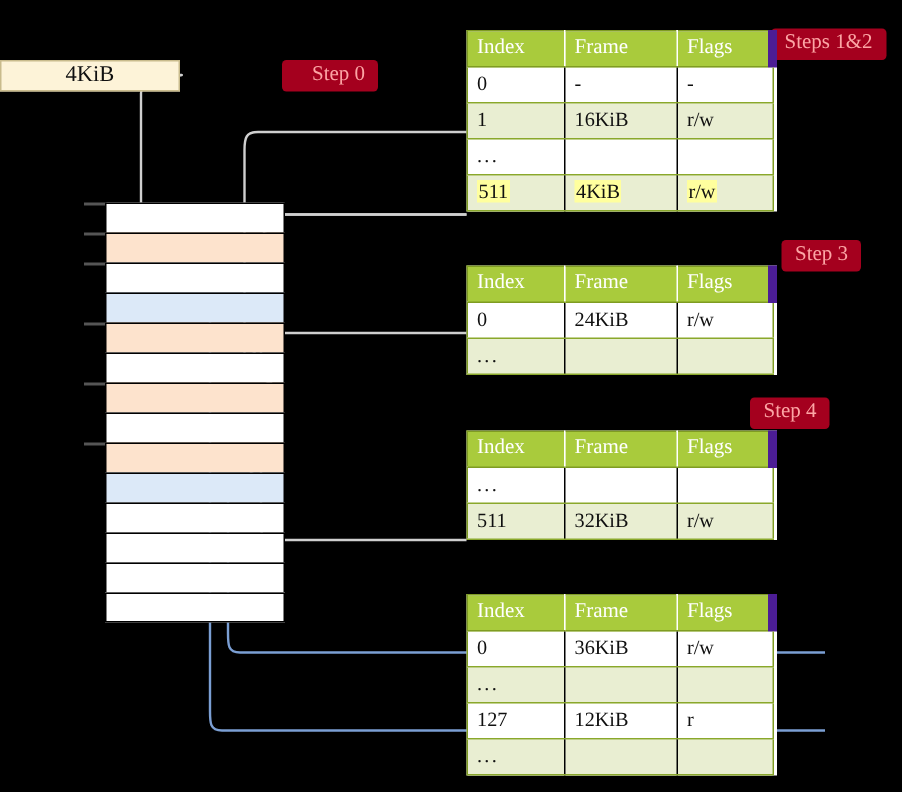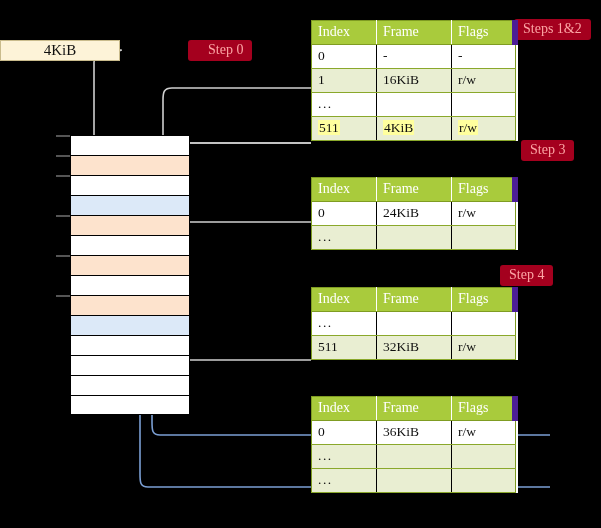--- a/index.html
+++ b/index.html
@@ -144,21 +144,21 @@
       <div class="memrow blue" style="top: 180px; height: 20px;"></div>
       <div class="memrow" style="top: 200px; height: 20px;"></div>
       <div class="memrow" style="top: 220px; height: 20px;"></div>
       <div class="memrow" style="top: 240px; height: 20px;"></div>
       <div class="memrow last" style="top: 260px; height: 20px;"></div>
     </div>
 
   <div id="badges">
       <div class="badge" style="left: 188px; top: 40px; padding-left: 20px;">Step 0</div>
       <div class="badge" style="left: 514px; top: 19px;">Steps 1&amp;2</div>
-      <div class="badge" style="left: 521px; top: 140px;">Step 3</div>
+      <div class="badge" style="left: 521px; top: 160px;">Step 3</div>
       <div class="badge" style="left: 500px; top: 265px;">Step 4</div>
     </div>
 
   <div id="tables">
       <table class="ptable" style="left: 311px; top: 20px;">
         <thead>
           <tr>
             <th class="c-index">Index</th>
             <th class="c-frame">Frame</th>
             <th class="c-flags">Flags</th>
@@ -241,20 +241,25 @@
           <tr class="plain">
             <td class="c-index">0</td>
             <td class="c-frame">36KiB</td>
             <td class="c-flags">r/w</td>
           </tr>
           <tr class="alt">
             <td class="c-index ell">...</td>
             <td class="c-frame"></td>
             <td class="c-flags"></td>
           </tr>
+          <tr class="plain">
+            <td class="c-index">127</td>
+            <td class="c-frame">12KiB</td>
+            <td class="c-flags">r</td>
+          </tr>
           <tr class="alt">
             <td class="c-index ell">...</td>
             <td class="c-frame"></td>
             <td class="c-flags"></td>
           </tr>
         </tbody>
       </table>
     </div>
 
 </div>

